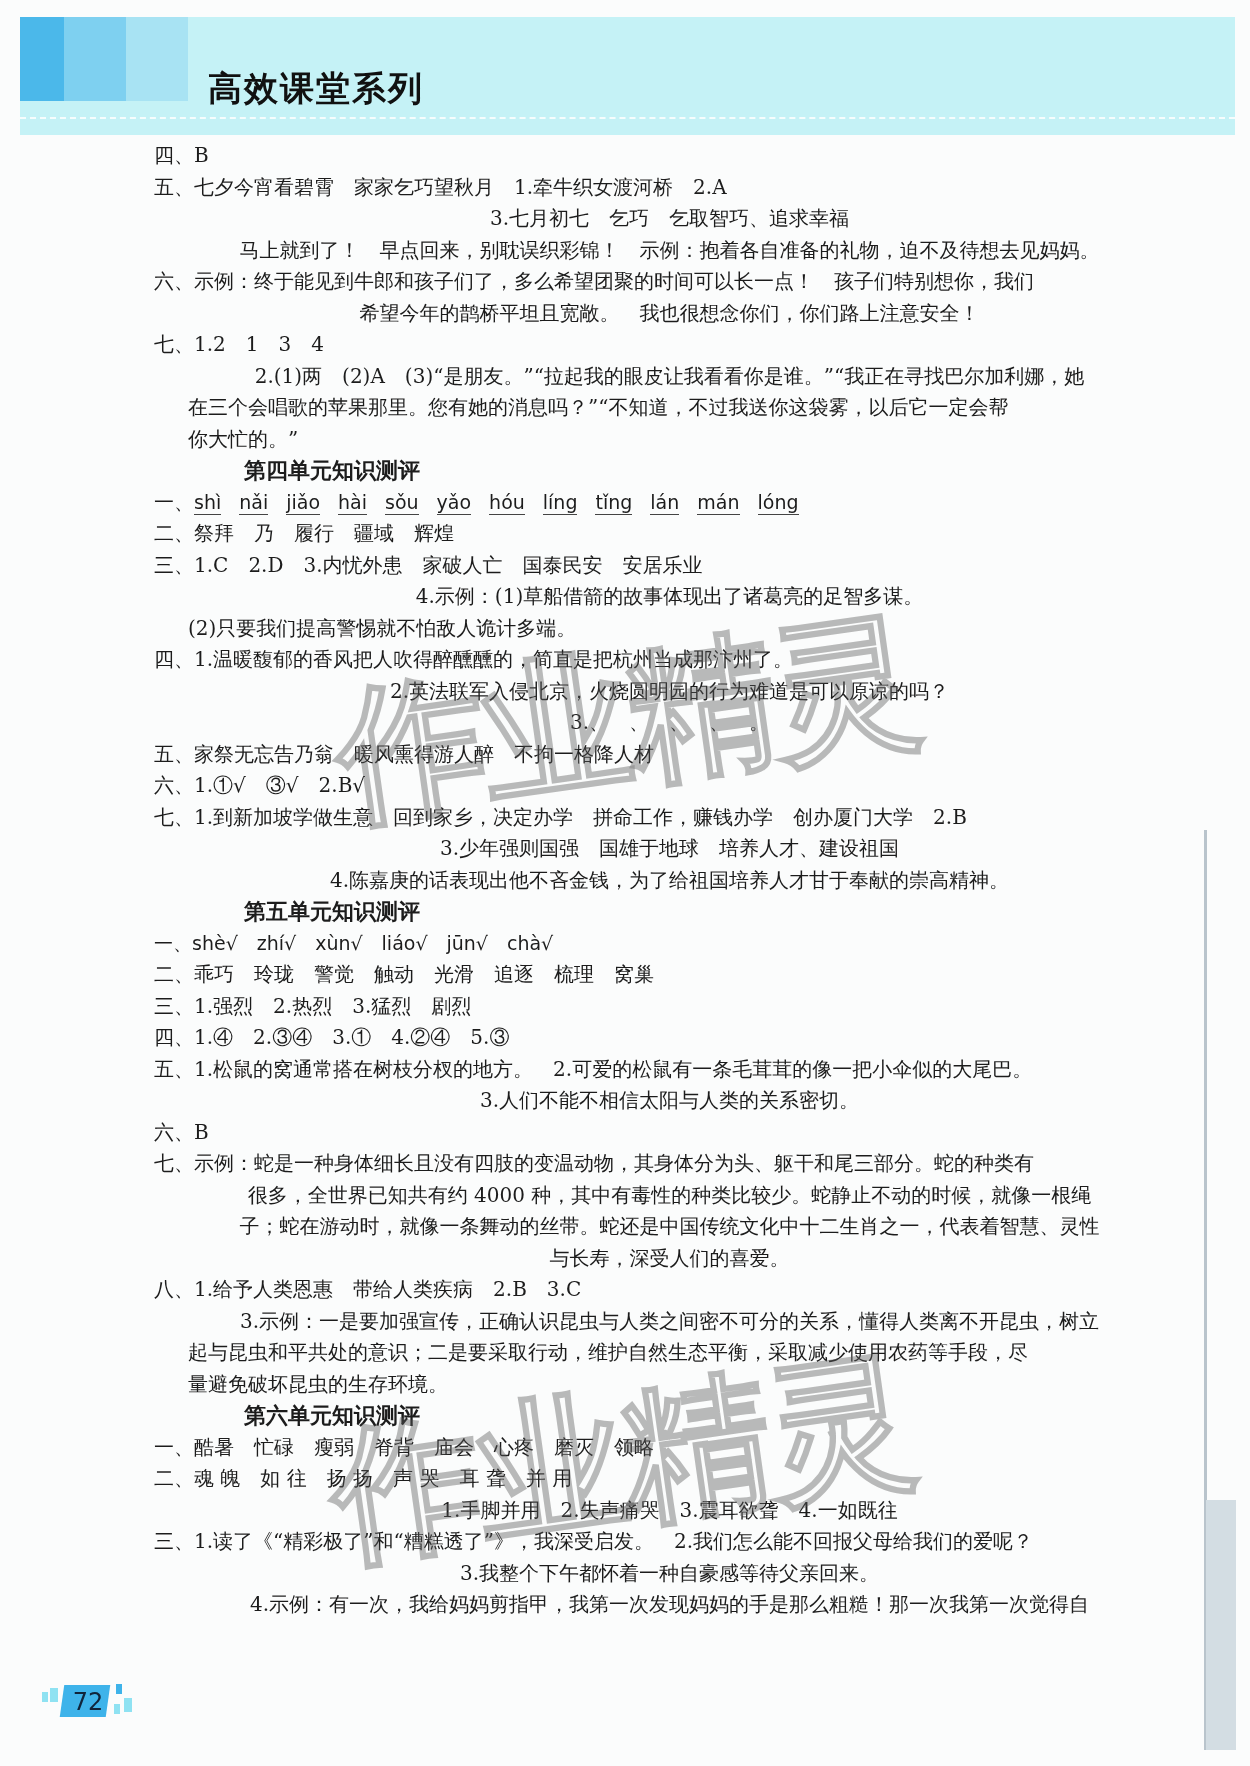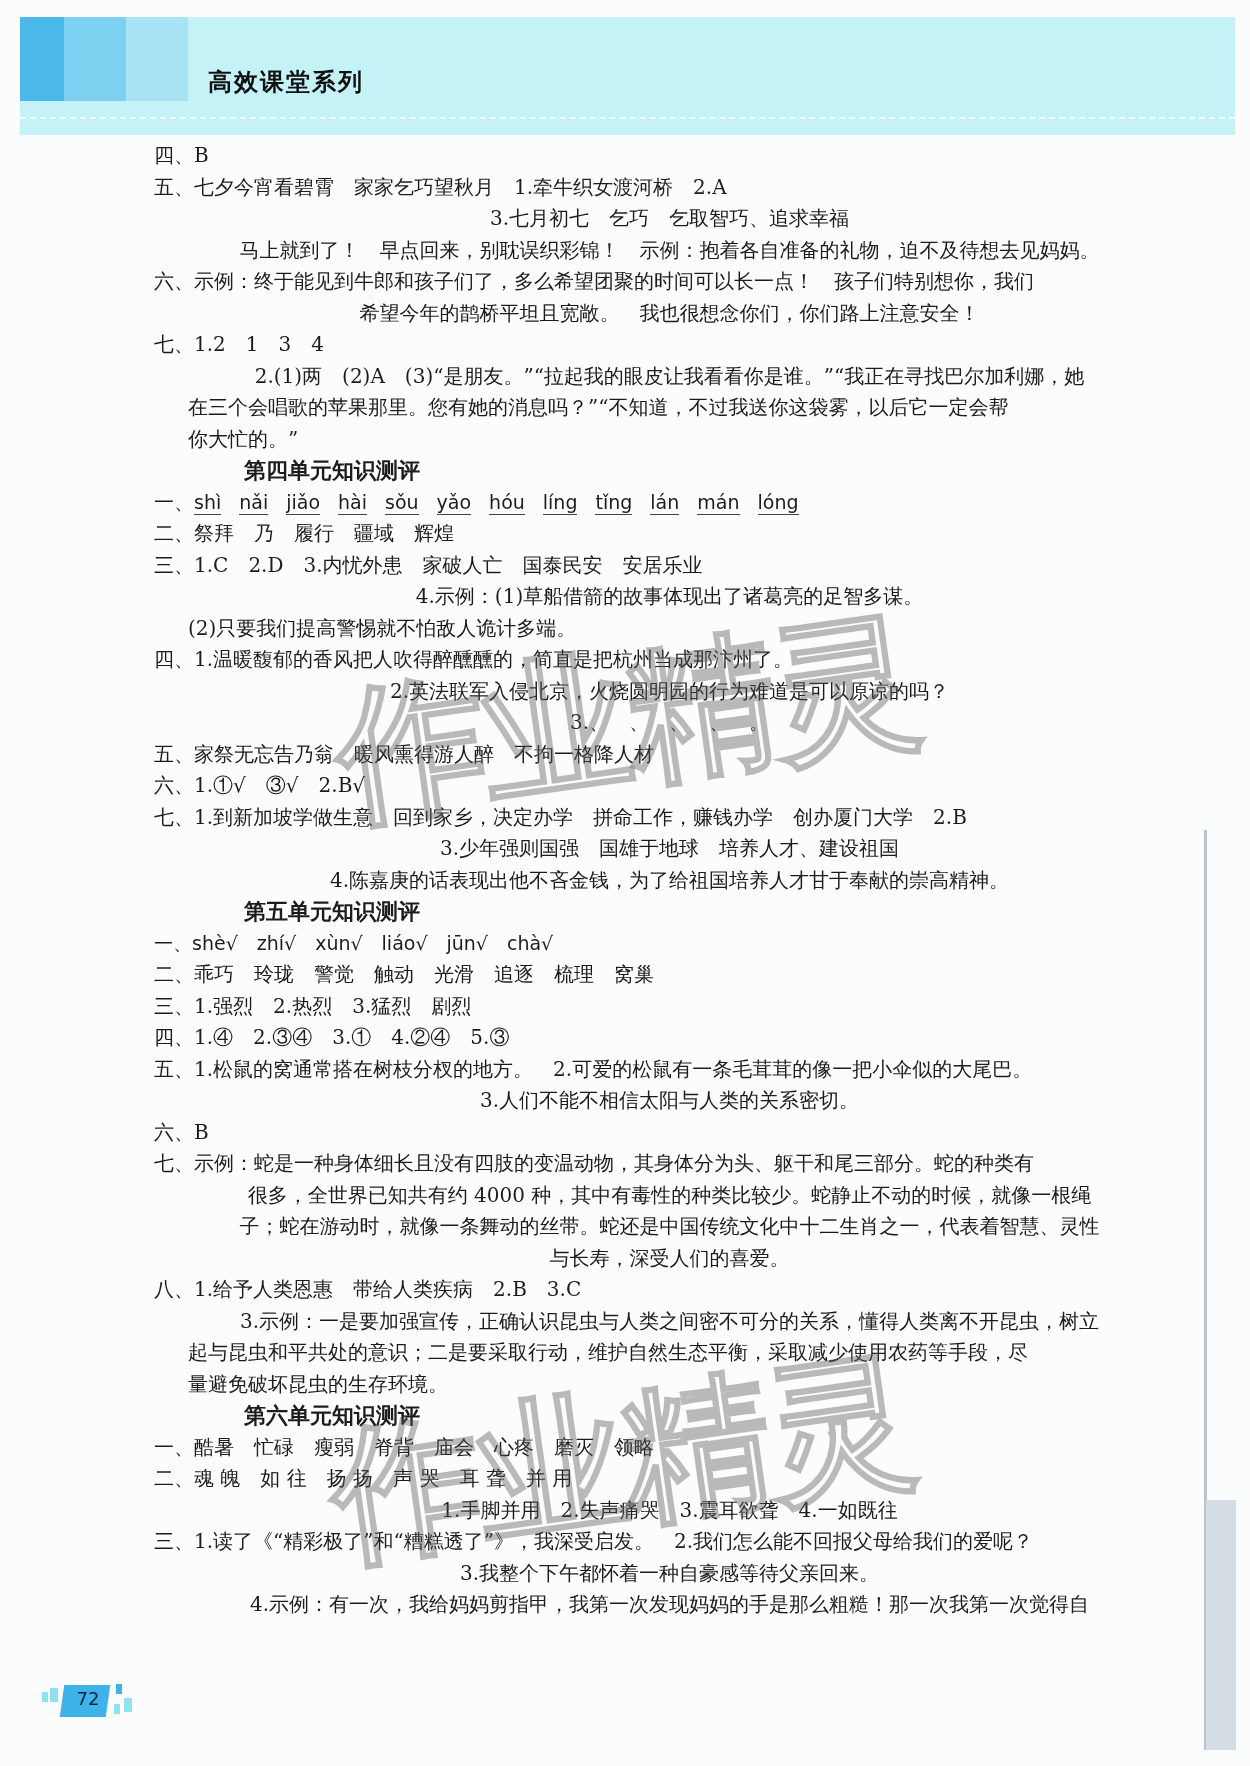--- a/index.html
+++ b/index.html
@@ -16,21 +16,21 @@
   .hb-block1 { position: absolute; left: 0; top: 0; width: 44px; height: 84px; background: #4bb8ea; }
   .hb-block2 { position: absolute; left: 44px; top: 0; width: 62px; height: 84px; background: #7ed0f0; }
   .hb-block3 { position: absolute; left: 106px; top: 0; width: 62px; height: 84px; background: #a8e3f3; }
   .hb-dash {
     position: absolute; left: 0; right: 0; top: 100px; height: 0;
     border-top: 2px dashed #ffffff; opacity: 0.85;
   }
   .series-title {
     position: absolute; left: 208px; top: 66px;
     font-family: "DejaVu Sans", "Liberation Sans", sans-serif;
-    font-weight: bold; font-size: 24px; letter-spacing: 2px; color: #111;
+    font-weight: bold; font-size: 34px; letter-spacing: 2px; color: #111;
   }
   .content {
     position: absolute; left: 154px; top: 140px; width: 1010px;
     font-size: 20px; line-height: 31.5px;
   }
   .line { white-space: nowrap; }
   .ind1 { padding-left: 21px; text-align: center; }
   .ind2 { padding-left: 34px; }
   .unit-title {
     text-align: left; font-family: "DejaVu Sans", "Liberation Sans", sans-serif;
@@ -47,21 +47,21 @@
   .wm1 { left: 335px; top: 620px; }
   .wm2 { left: 330px; top: 1360px; }
   .page-num-wrap { position: absolute; left: 40px; top: 1680px; width: 200px; height: 40px; }
   .pn-sq { position: absolute; background: #8fe2f2; }
   .pn-box {
     position: absolute; left: 22px; top: 5px; width: 46px; height: 32px;
     background: #3eb3ea; transform: skewX(-8deg);
   }
   .pn-text {
     position: absolute; left: 30px; top: 8px; width: 36px; text-align: center;
-    font-family: "DejaVu Sans", "Liberation Sans", sans-serif; font-size: 18px; color: #10243a;
+    font-family: "DejaVu Sans", "Liberation Sans", sans-serif; font-size: 24px; color: #10243a;
   }
   .page-edge {
     position: absolute; left: 1204px; top: 830px; width: 3px; height: 920px;
     background: #b9c4cc;
   }
   .page-edge2 {
     position: absolute; left: 1206px; top: 1500px; width: 30px; height: 250px;
     background: #d3dde3;
   }
 </style>

